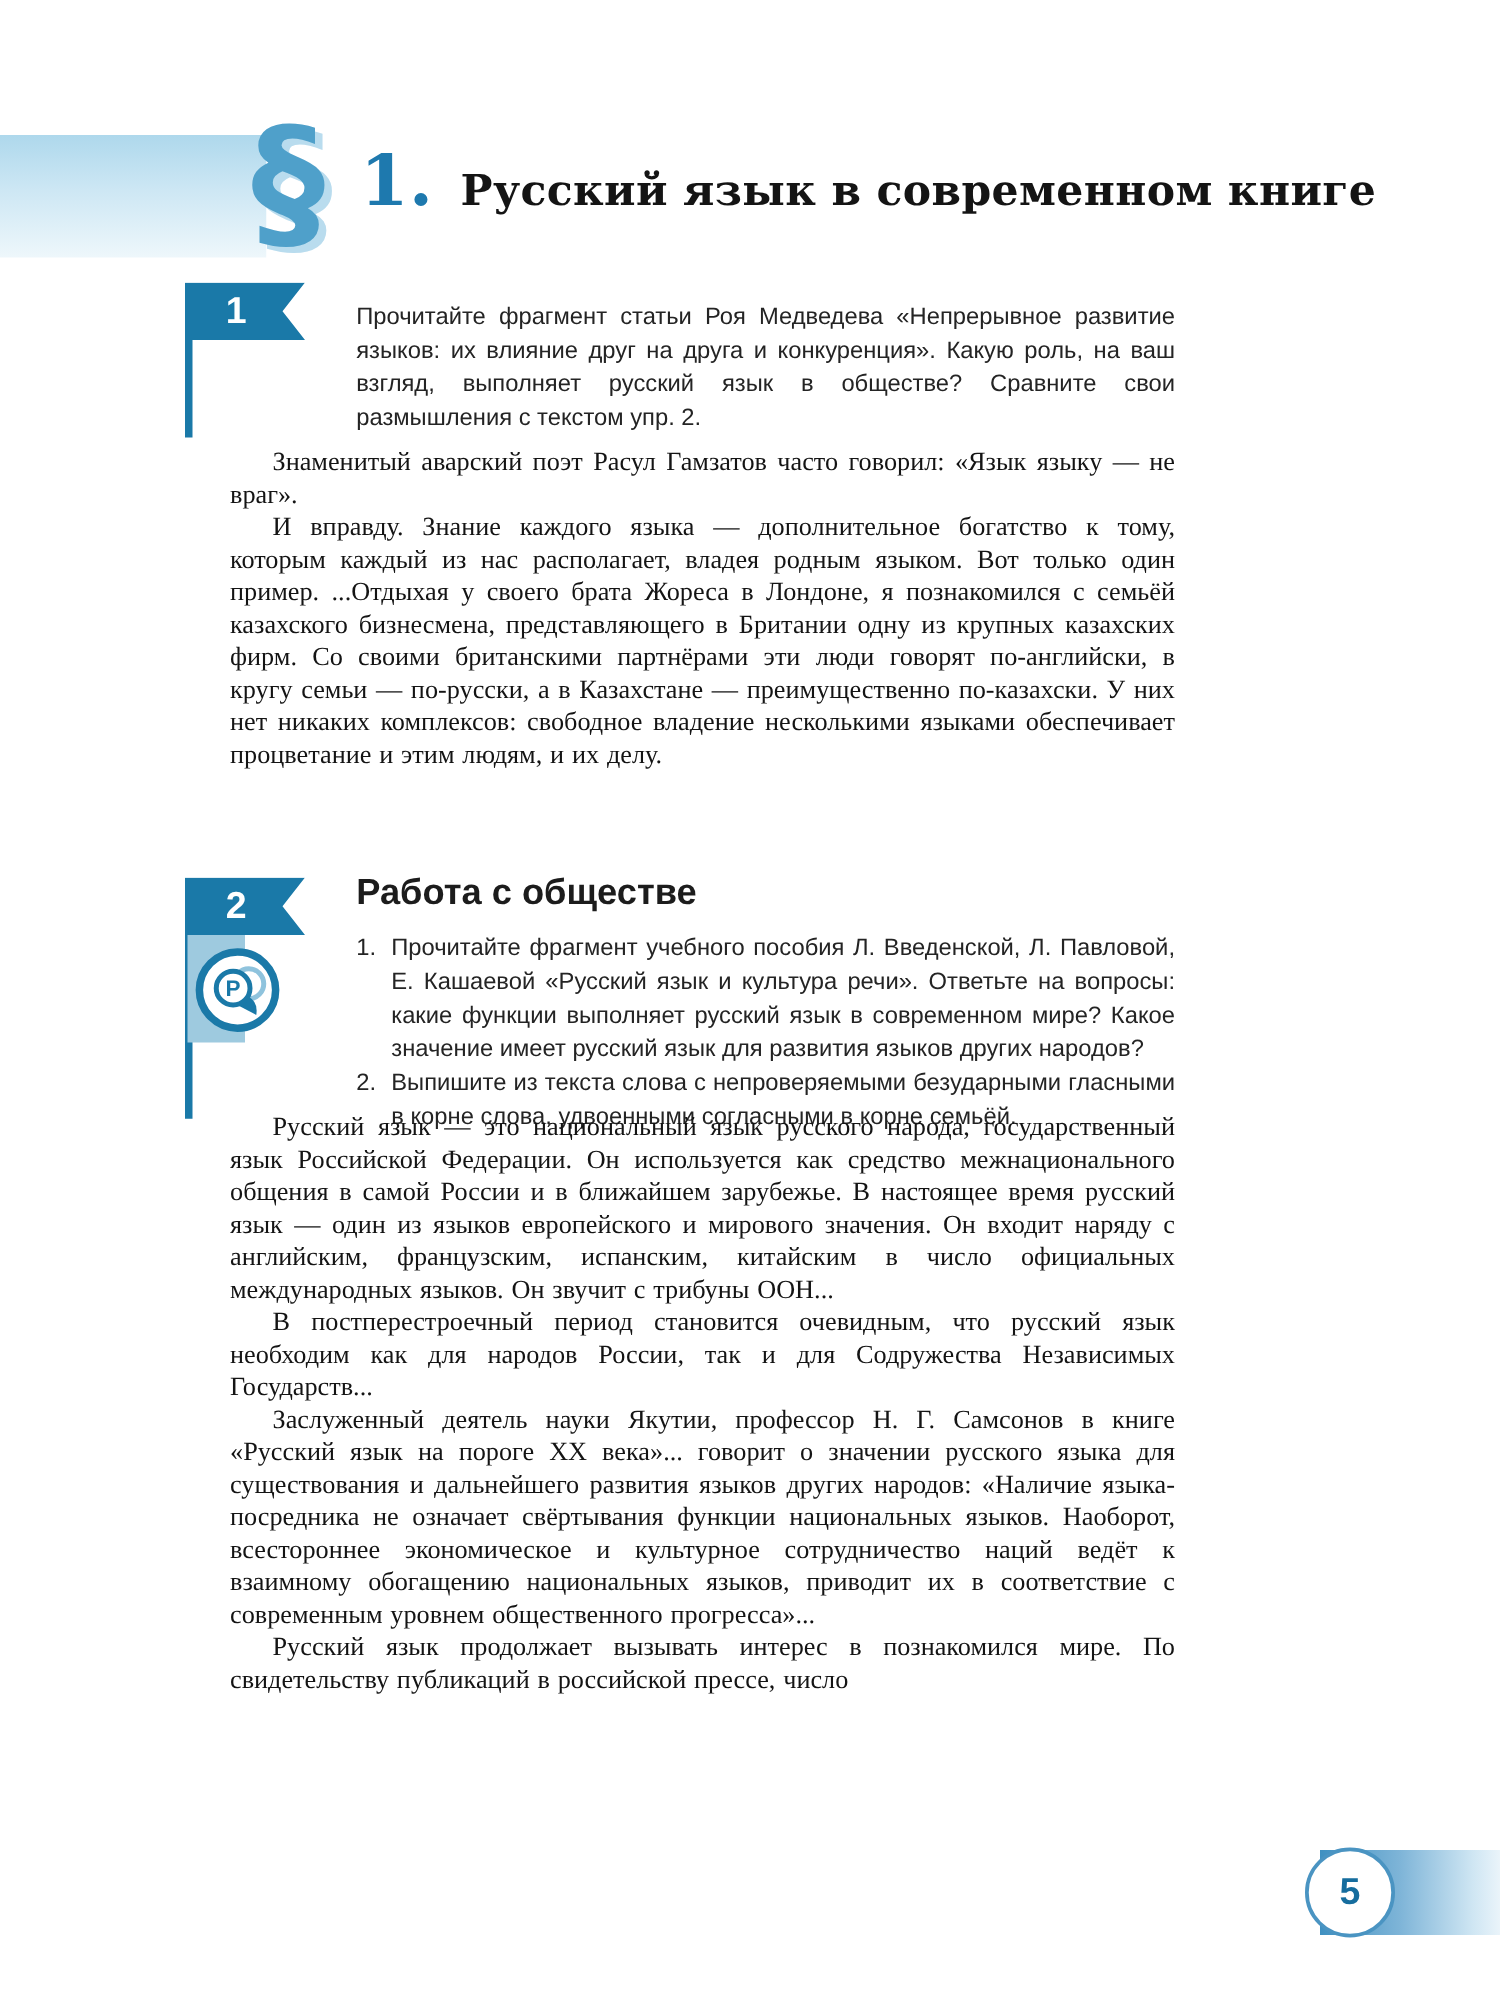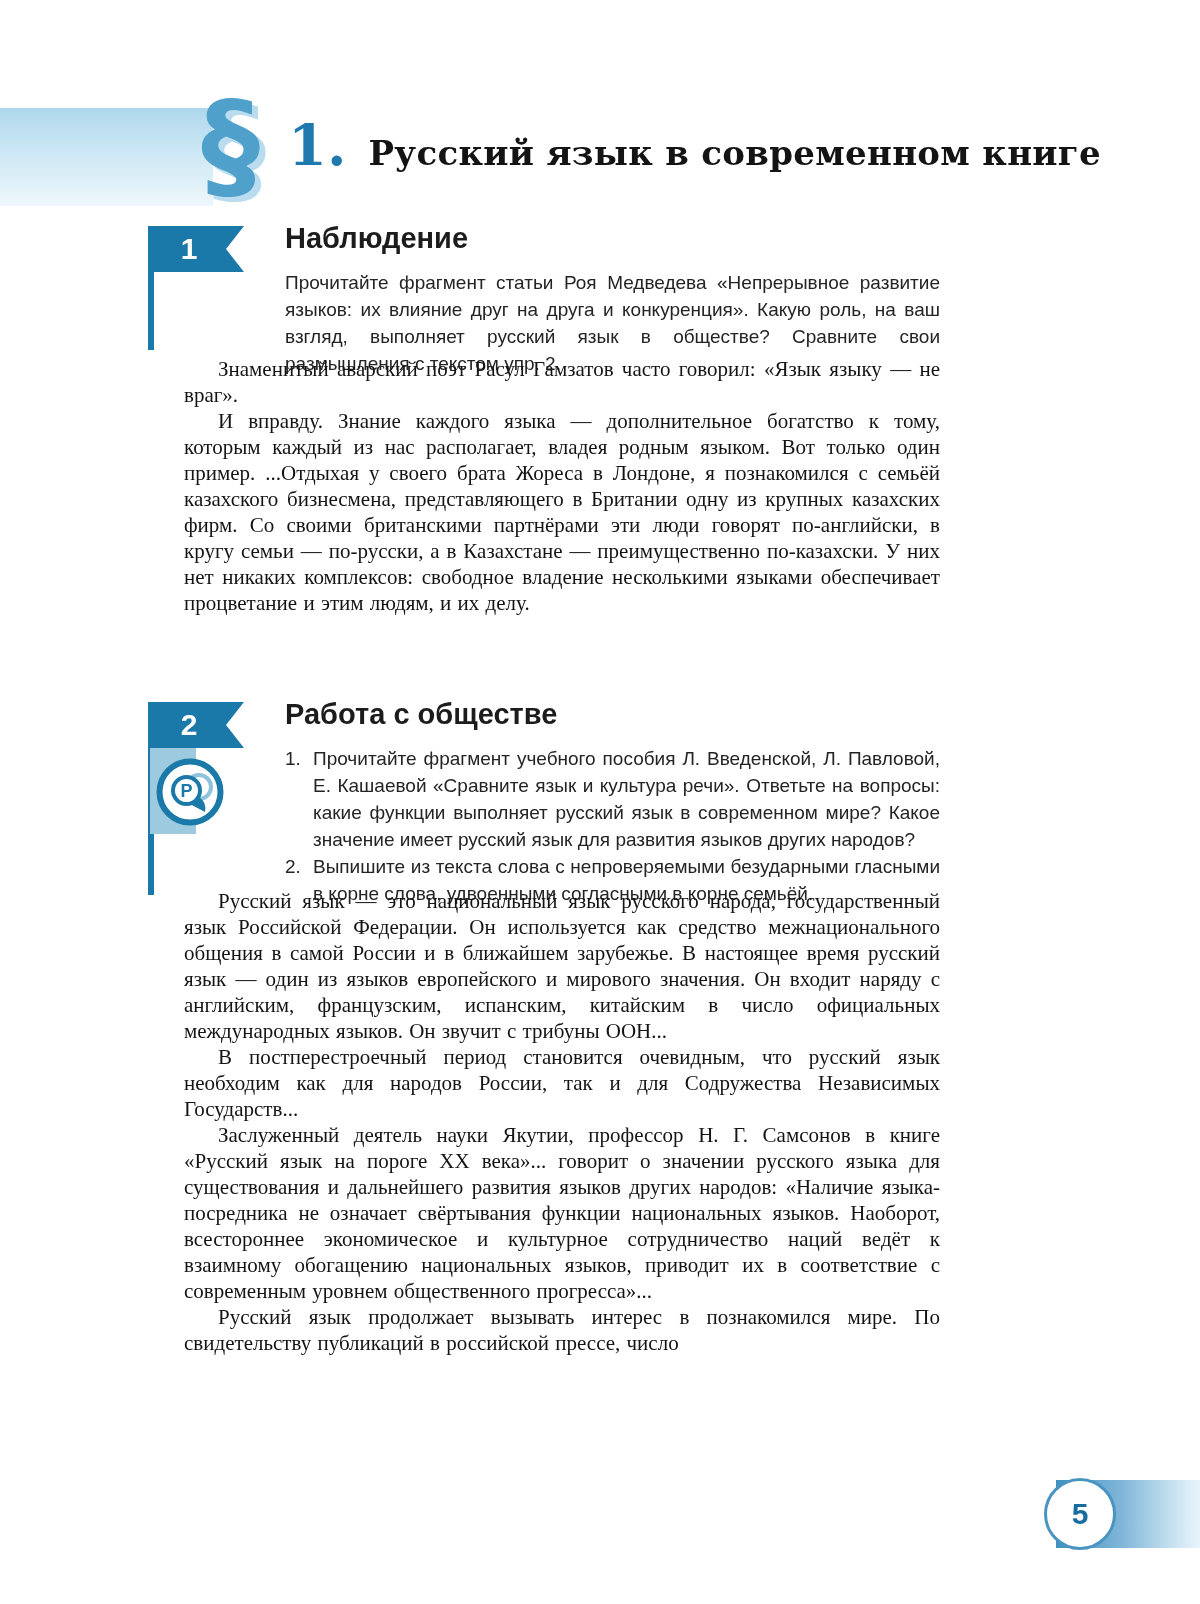--- a/index.html
+++ b/index.html
@@ -109,21 +109,20 @@
   <div class="para-sign">§</div>
   <div class="header-line">
     <span class="header-num">1.</span>
     <span class="header-title">Русский язык в современном книге</span>
   </div>
 
   <div class="section" id="section1">
     <div class="pole"></div>
     <div class="flag">1</div>
     <div class="sec-content">
-      <h2 class="sec-heading">Наблюдение</h2>
       <p class="instruction">Прочитайте фрагмент статьи Роя Медведева «Непрерывное развитие языков: их влияние друг на друга и конкуренция». Какую роль, на ваш взгляд, выполняет русский язык в обществе? Сравните свои размышления с текстом упр. 2.</p>
     </div>
   </div>
 
   <div class="passage" id="passage1">
       <p>Знаменитый аварский поэт Расул Гамзатов часто говорил: «Язык языку — не враг».</p>
       <p>И вправду. Знание каждого языка — дополнительное богатство к тому, которым каждый из нас располагает, владея родным языком. Вот только один пример. ...Отдыхая у своего брата Жореса в Лондоне, я познакомился с семьёй казахского бизнесмена, представляющего в Британии одну из крупных казахских фирм. Со своими британскими партнёрами эти люди говорят по-английски, в кругу семьи — по-русски, а в Казахстане — преимущественно по-казахски. У них нет никаких комплексов: свободное владение несколькими языками обеспечивает процветание и этим людям, и их делу.</p>
     </div>
 
   <div class="section" id="section2">
@@ -135,21 +134,21 @@
       <path d="M42 40 Q53 44 51 56 L34 47 Z" fill="#1a79a8"></path>
       <circle cx="32.5" cy="34.5" r="13.5" fill="#ffffff" stroke="#1a79a8" stroke-width="4"></circle>
       <text x="32.5" y="41" text-anchor="middle" font-family="Liberation Sans, sans-serif" font-weight="bold" font-size="18" fill="#1a79a8">Р</text>
     </svg>
     <div class="flag">2</div>
     <div class="sec-content">
       <h2 class="sec-heading">Работа с обществе</h2>
       <div class="tasks">
           <div class="task">
           <span class="task-num">1.</span>
-          <div class="task-text">Прочитайте фрагмент учебного пособия Л. Введенской, Л. Павловой, Е. Кашаевой «Сравните язык и культура речи». Ответьте на вопросы: какие функции выполняет русский язык в современном мире? Какое значение имеет русский язык для развития языков других народов?</div>
+          <div class="task-text">Прочитайте фрагмент учебного пособия Л. Введенской, Л. Павловой, Е. Кашаевой «Русский язык и культура речи». Ответьте на вопросы: какие функции выполняет русский язык в современном мире? Какое значение имеет русский язык для развития языков других народов?</div>
         </div>
           <div class="task">
           <span class="task-num">2.</span>
           <div class="task-text">Выпишите из текста слова с непроверяемыми безударными гласными в корне слова, удвоенными согласными в корне семьёй.</div>
         </div>
         </div>
     </div>
   </div>
 
   <div class="passage" id="passage2">

